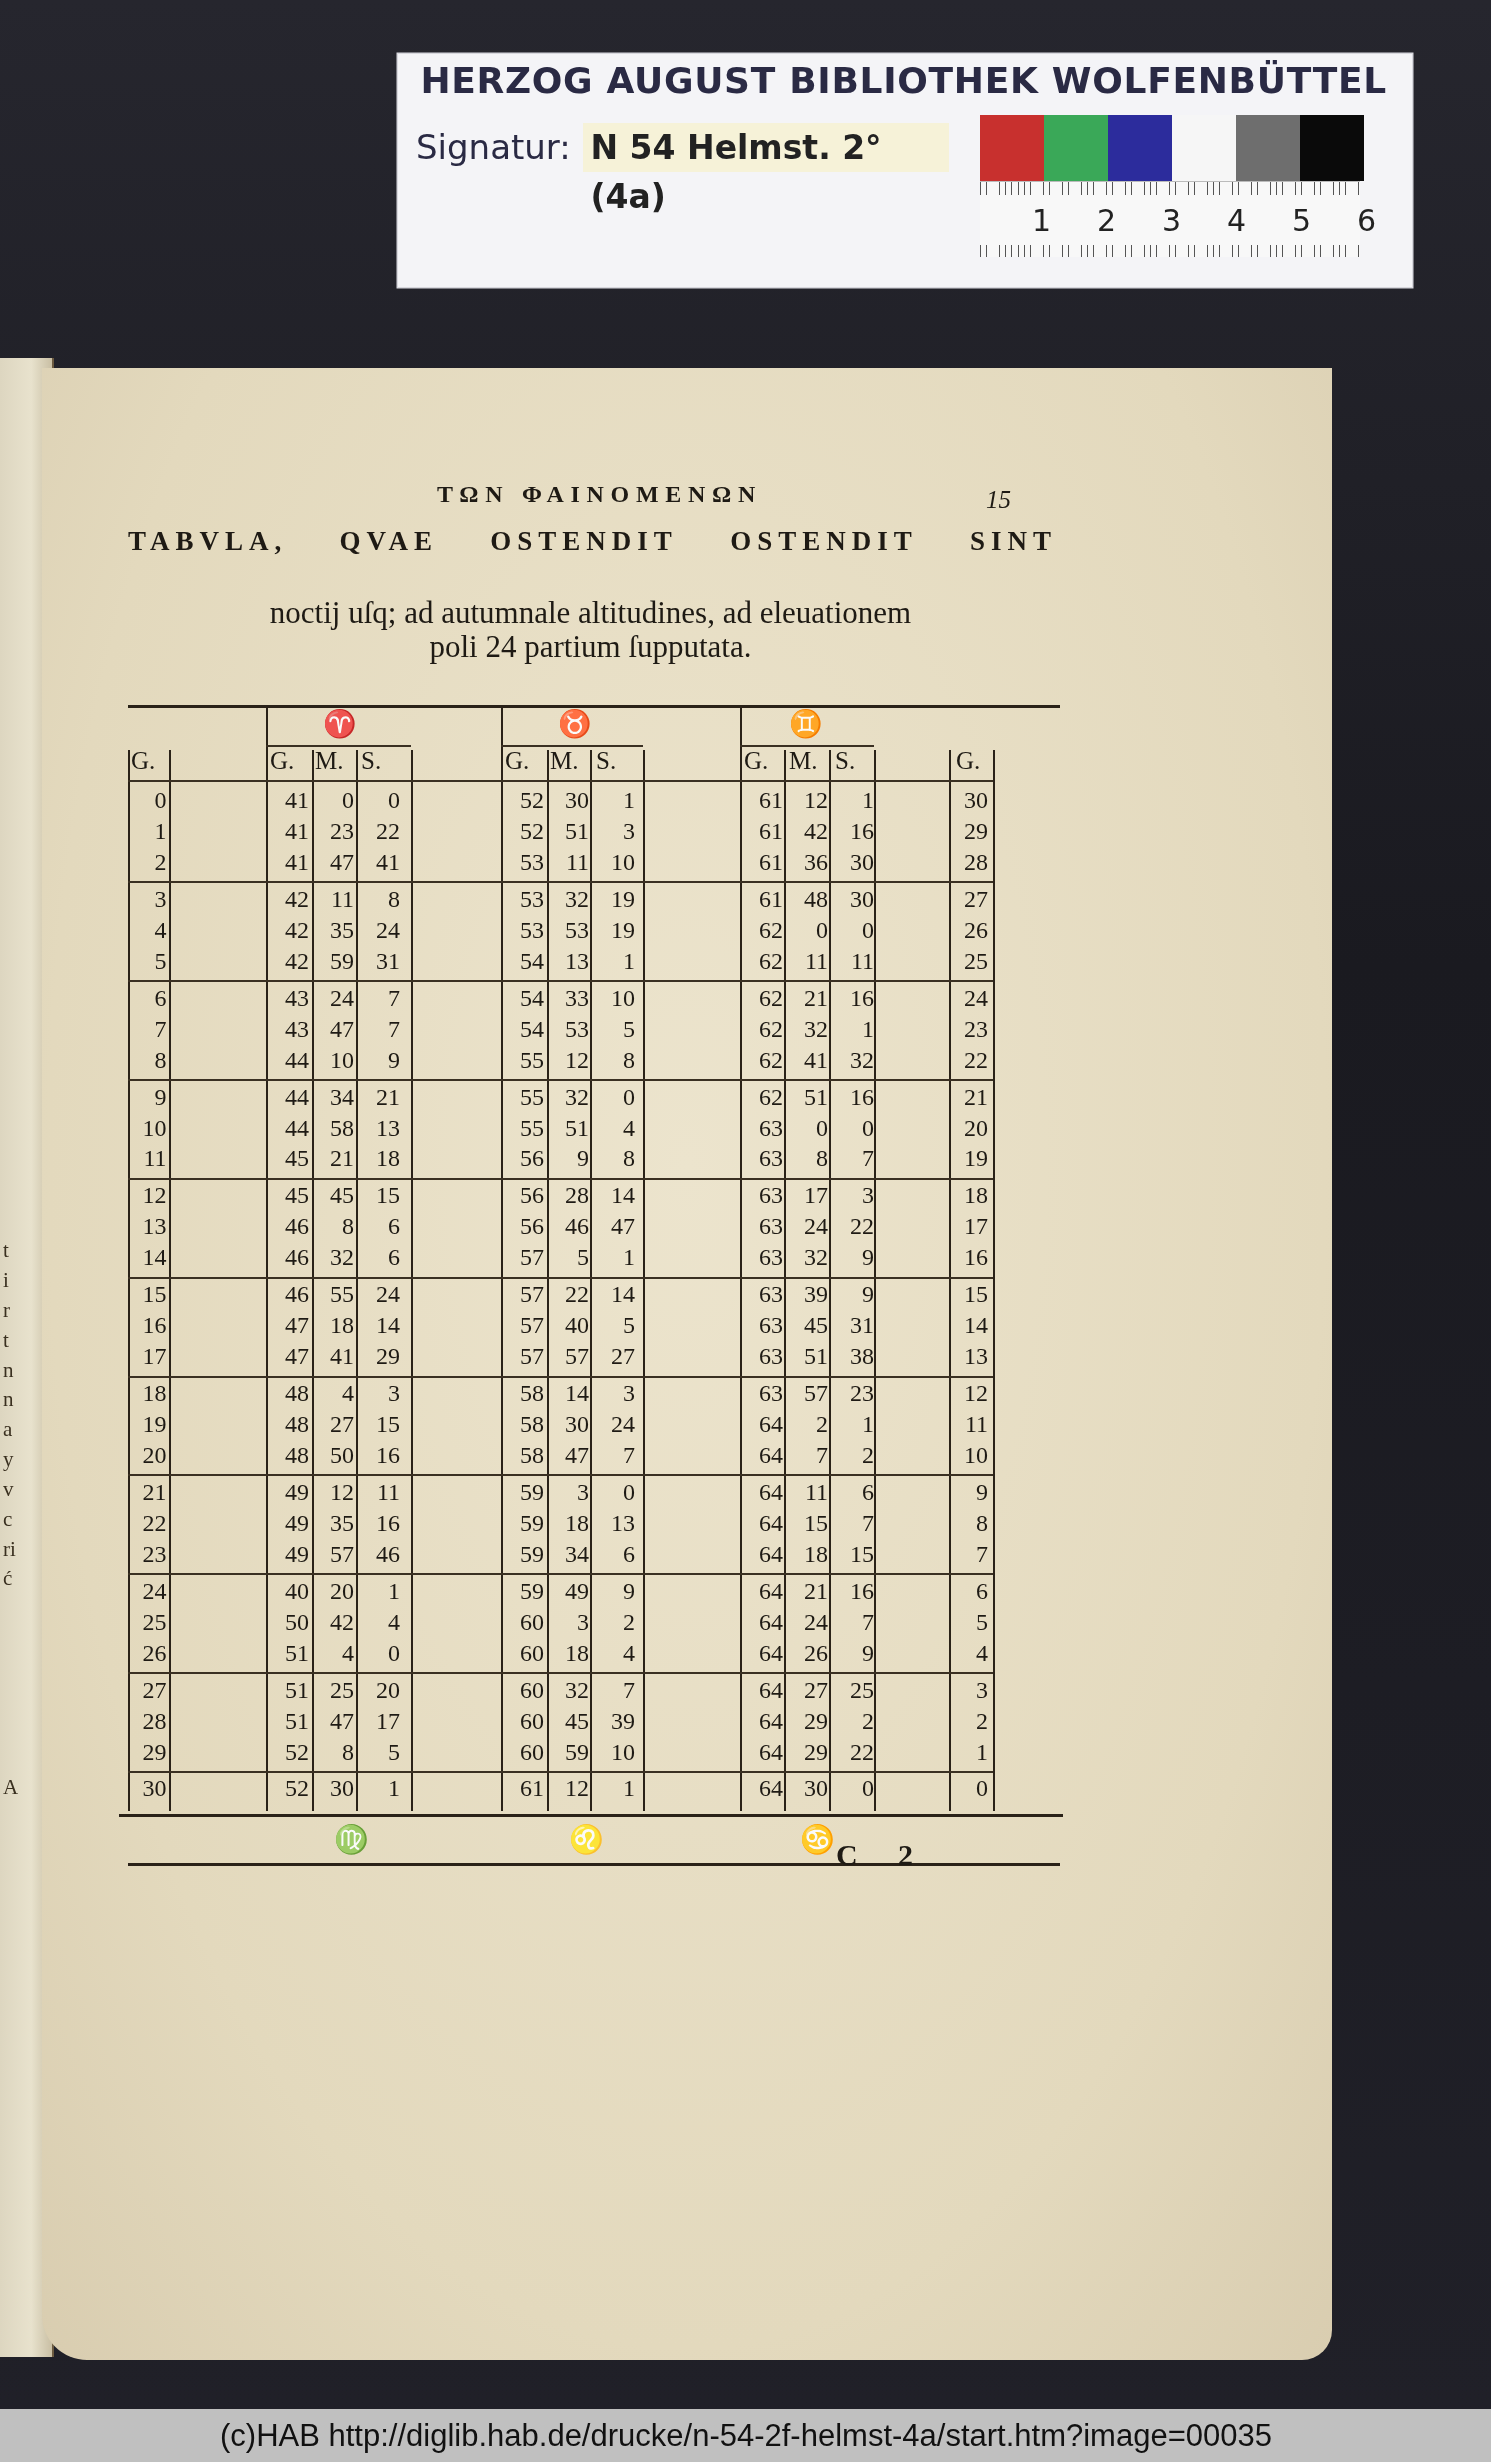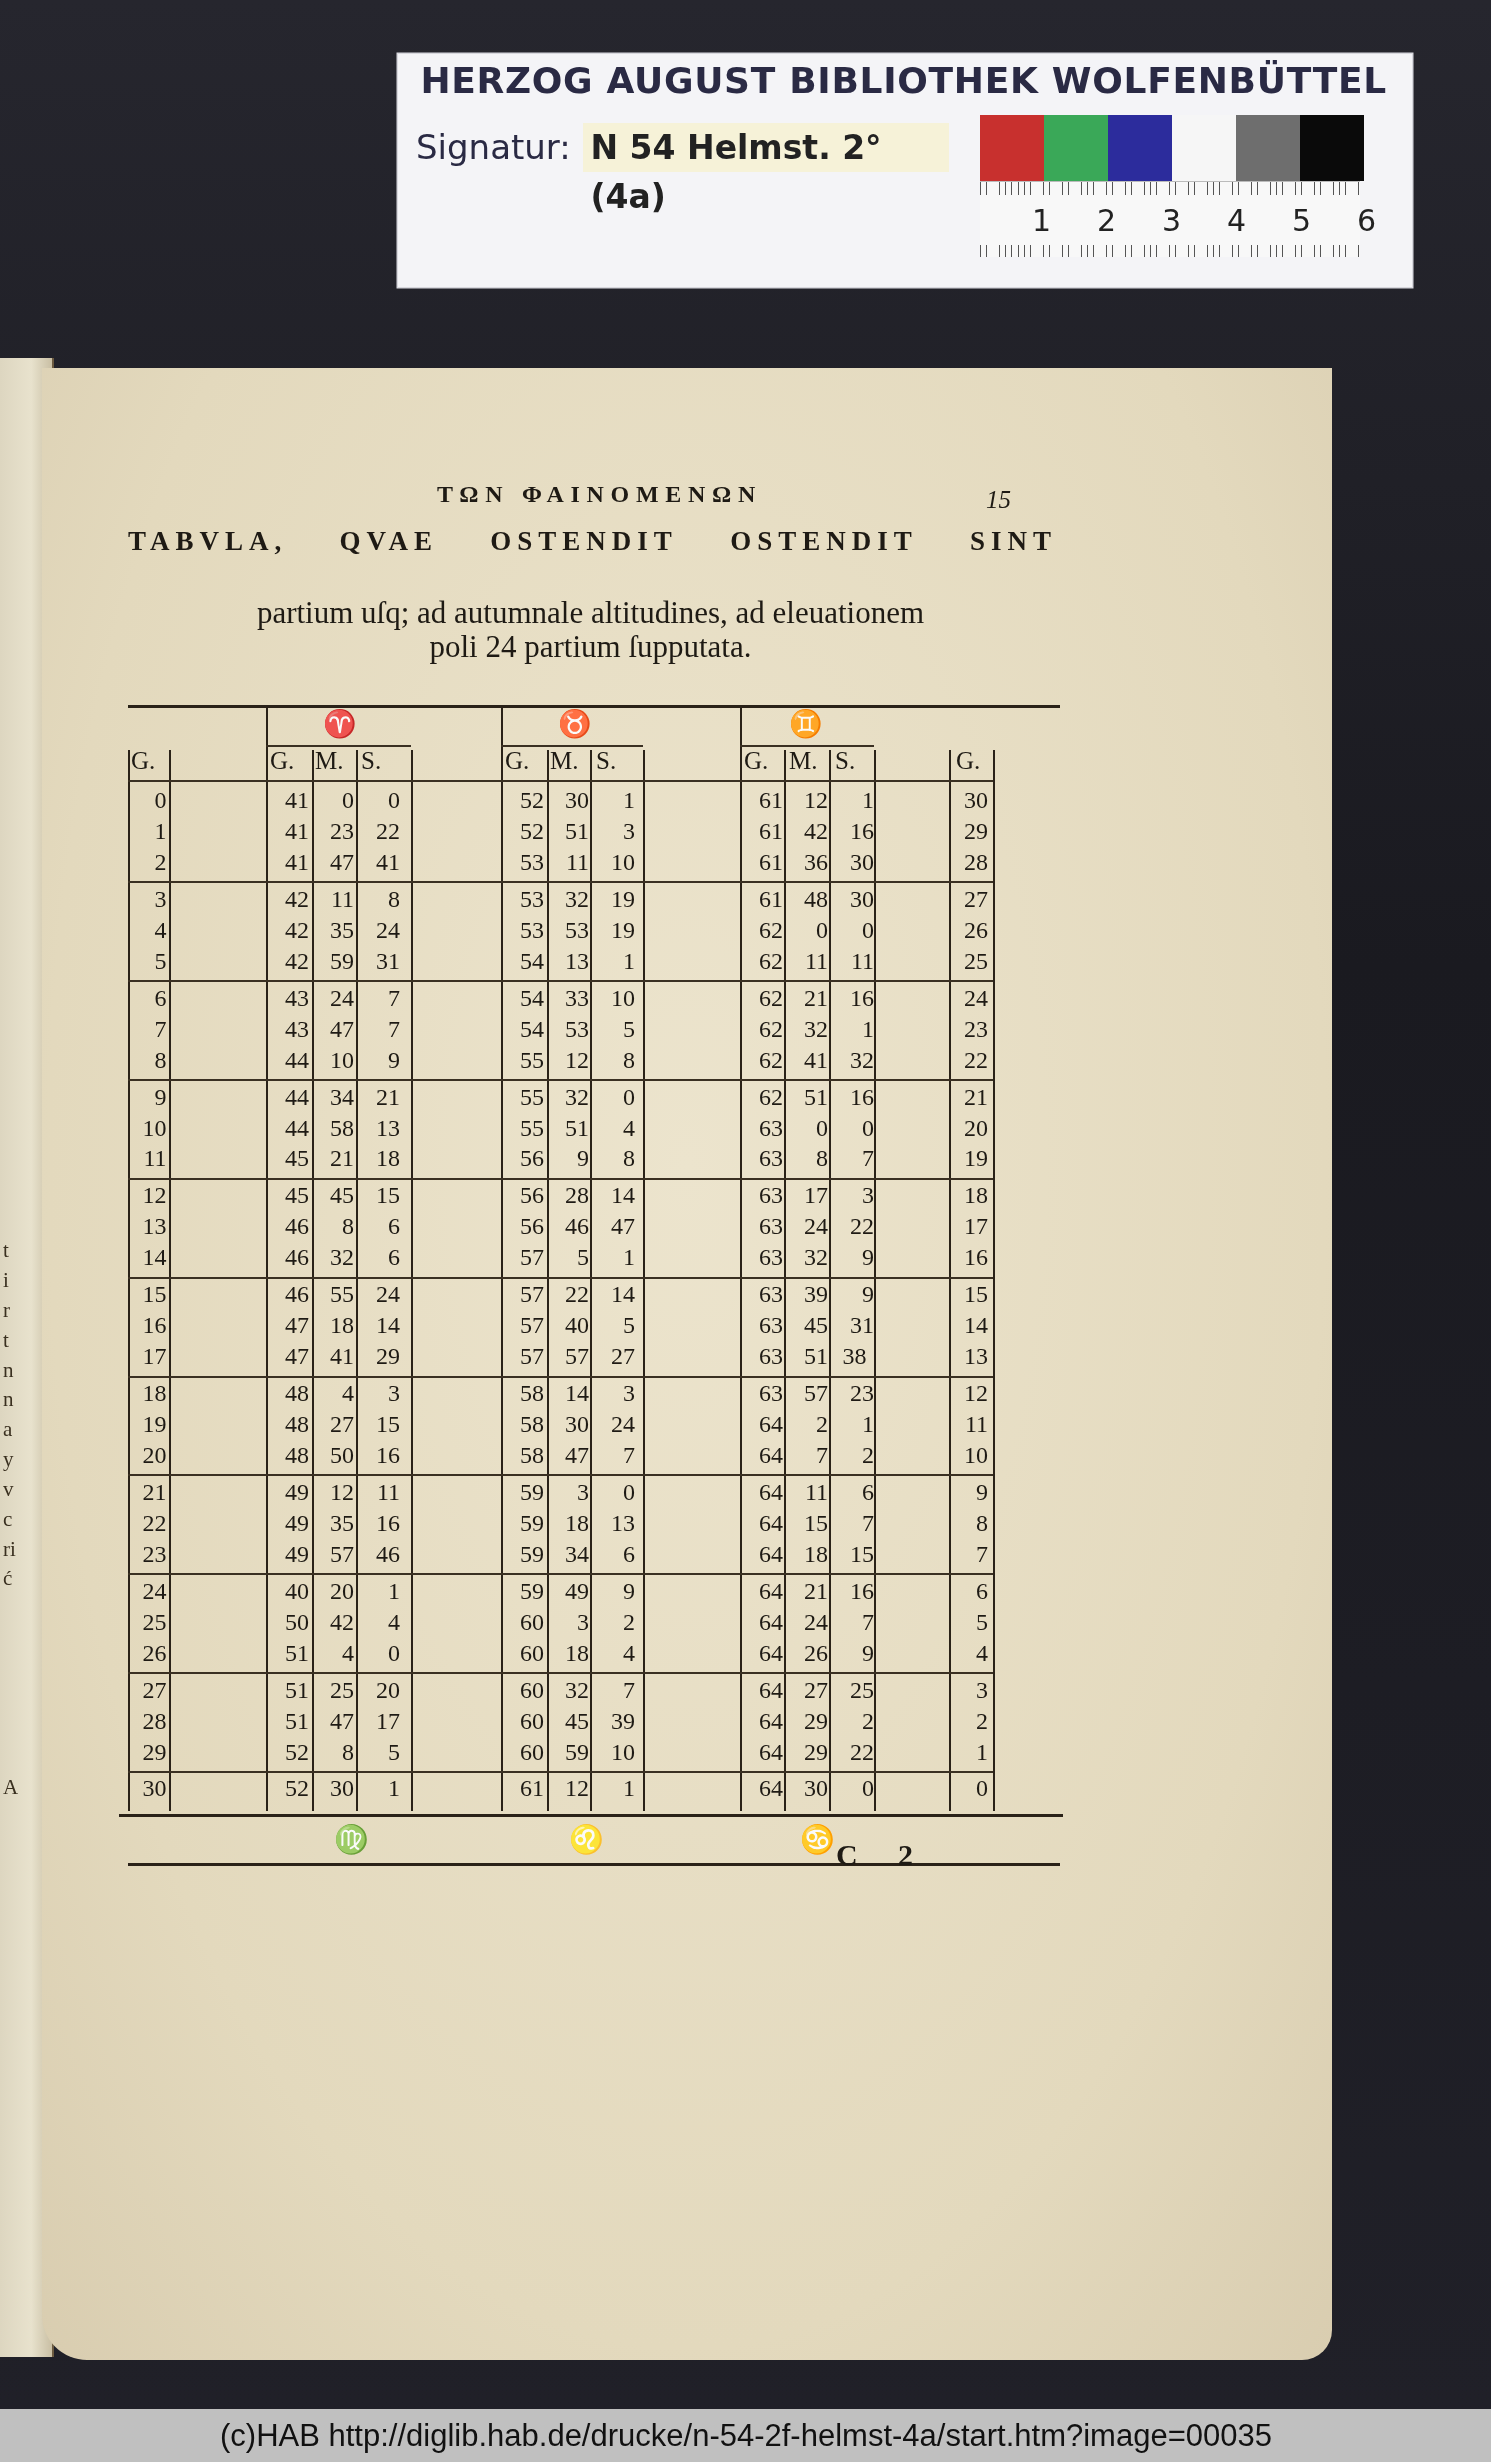--- a/index.html
+++ b/index.html
@@ -145,21 +145,21 @@
 <div class="page">
   <div class="running-head">ΤΩΝ ΦΑΙΝΟΜΕΝΩΝ</div>
   <div class="page-number">15</div>
   <div class="title-caps">
     <span>TABVLA,</span>
     <span>QVAE</span>
     <span>OSTENDIT</span>
     <span>OSTENDIT</span>
     <span>SINT</span>
   </div>
-  <div class="title-line" style="top:227px;">partium uſq; ad autumnale altitudines, ad eleuationem</div>
+  <div class="title-line" style="top:227px;">noctij uſq; ad autumnale altitudines, ad eleuationem</div>
   <div class="title-line" style="top:261px;">poli 24 partium ſupputata.</div>
 
   <div class="table-wrap" id="table-wrap">
     <div class="rule-top"></div>
   <div class="vline" style="left: 0px; top: 45px; height: 1061px;"></div>
       <div class="vline" style="left: 41px; top: 45px; height: 1061px;"></div>
       <div class="vline" style="left: 138px; top: 0px; height: 1106px;"></div>
       <div class="vline" style="left: 184px; top: 45px; height: 1061px;"></div>
       <div class="vline" style="left: 228px; top: 45px; height: 1061px;"></div>
       <div class="vline" style="left: 283px; top: 45px; height: 1061px;"></div>
@@ -390,21 +390,21 @@
       <div class="cell" style="left: 821px; top: 607px;">14</div>
       <div class="cell lead" style="left: 1.5px; top: 638px;">17</div>
       <div class="cell" style="left: 142px; top: 638px;">47</div>
       <div class="cell" style="left: 187px; top: 638px;">41</div>
       <div class="cell" style="left: 233px; top: 638px;">29</div>
       <div class="cell" style="left: 377px; top: 638px;">57</div>
       <div class="cell" style="left: 422px; top: 638px;">57</div>
       <div class="cell" style="left: 468px; top: 638px;">27</div>
       <div class="cell" style="left: 616px; top: 638px;">63</div>
       <div class="cell" style="left: 661px; top: 638px;">51</div>
-      <div class="cell" style="left: 707px; top: 638px; text-align: center;">38</div>
+      <div class="cell" style="left: 707px; top: 638px;">38</div>
       <div class="cell" style="left: 821px; top: 638px;">13</div>
       <div class="cell lead" style="left: 1.5px; top: 675px;">18</div>
       <div class="cell" style="left: 142px; top: 675px;">48</div>
       <div class="cell" style="left: 187px; top: 675px;">4</div>
       <div class="cell" style="left: 233px; top: 675px;">3</div>
       <div class="cell" style="left: 377px; top: 675px;">58</div>
       <div class="cell" style="left: 422px; top: 675px;">14</div>
       <div class="cell" style="left: 468px; top: 675px;">3</div>
       <div class="cell" style="left: 616px; top: 675px;">63</div>
       <div class="cell" style="left: 661px; top: 675px;">57</div>

